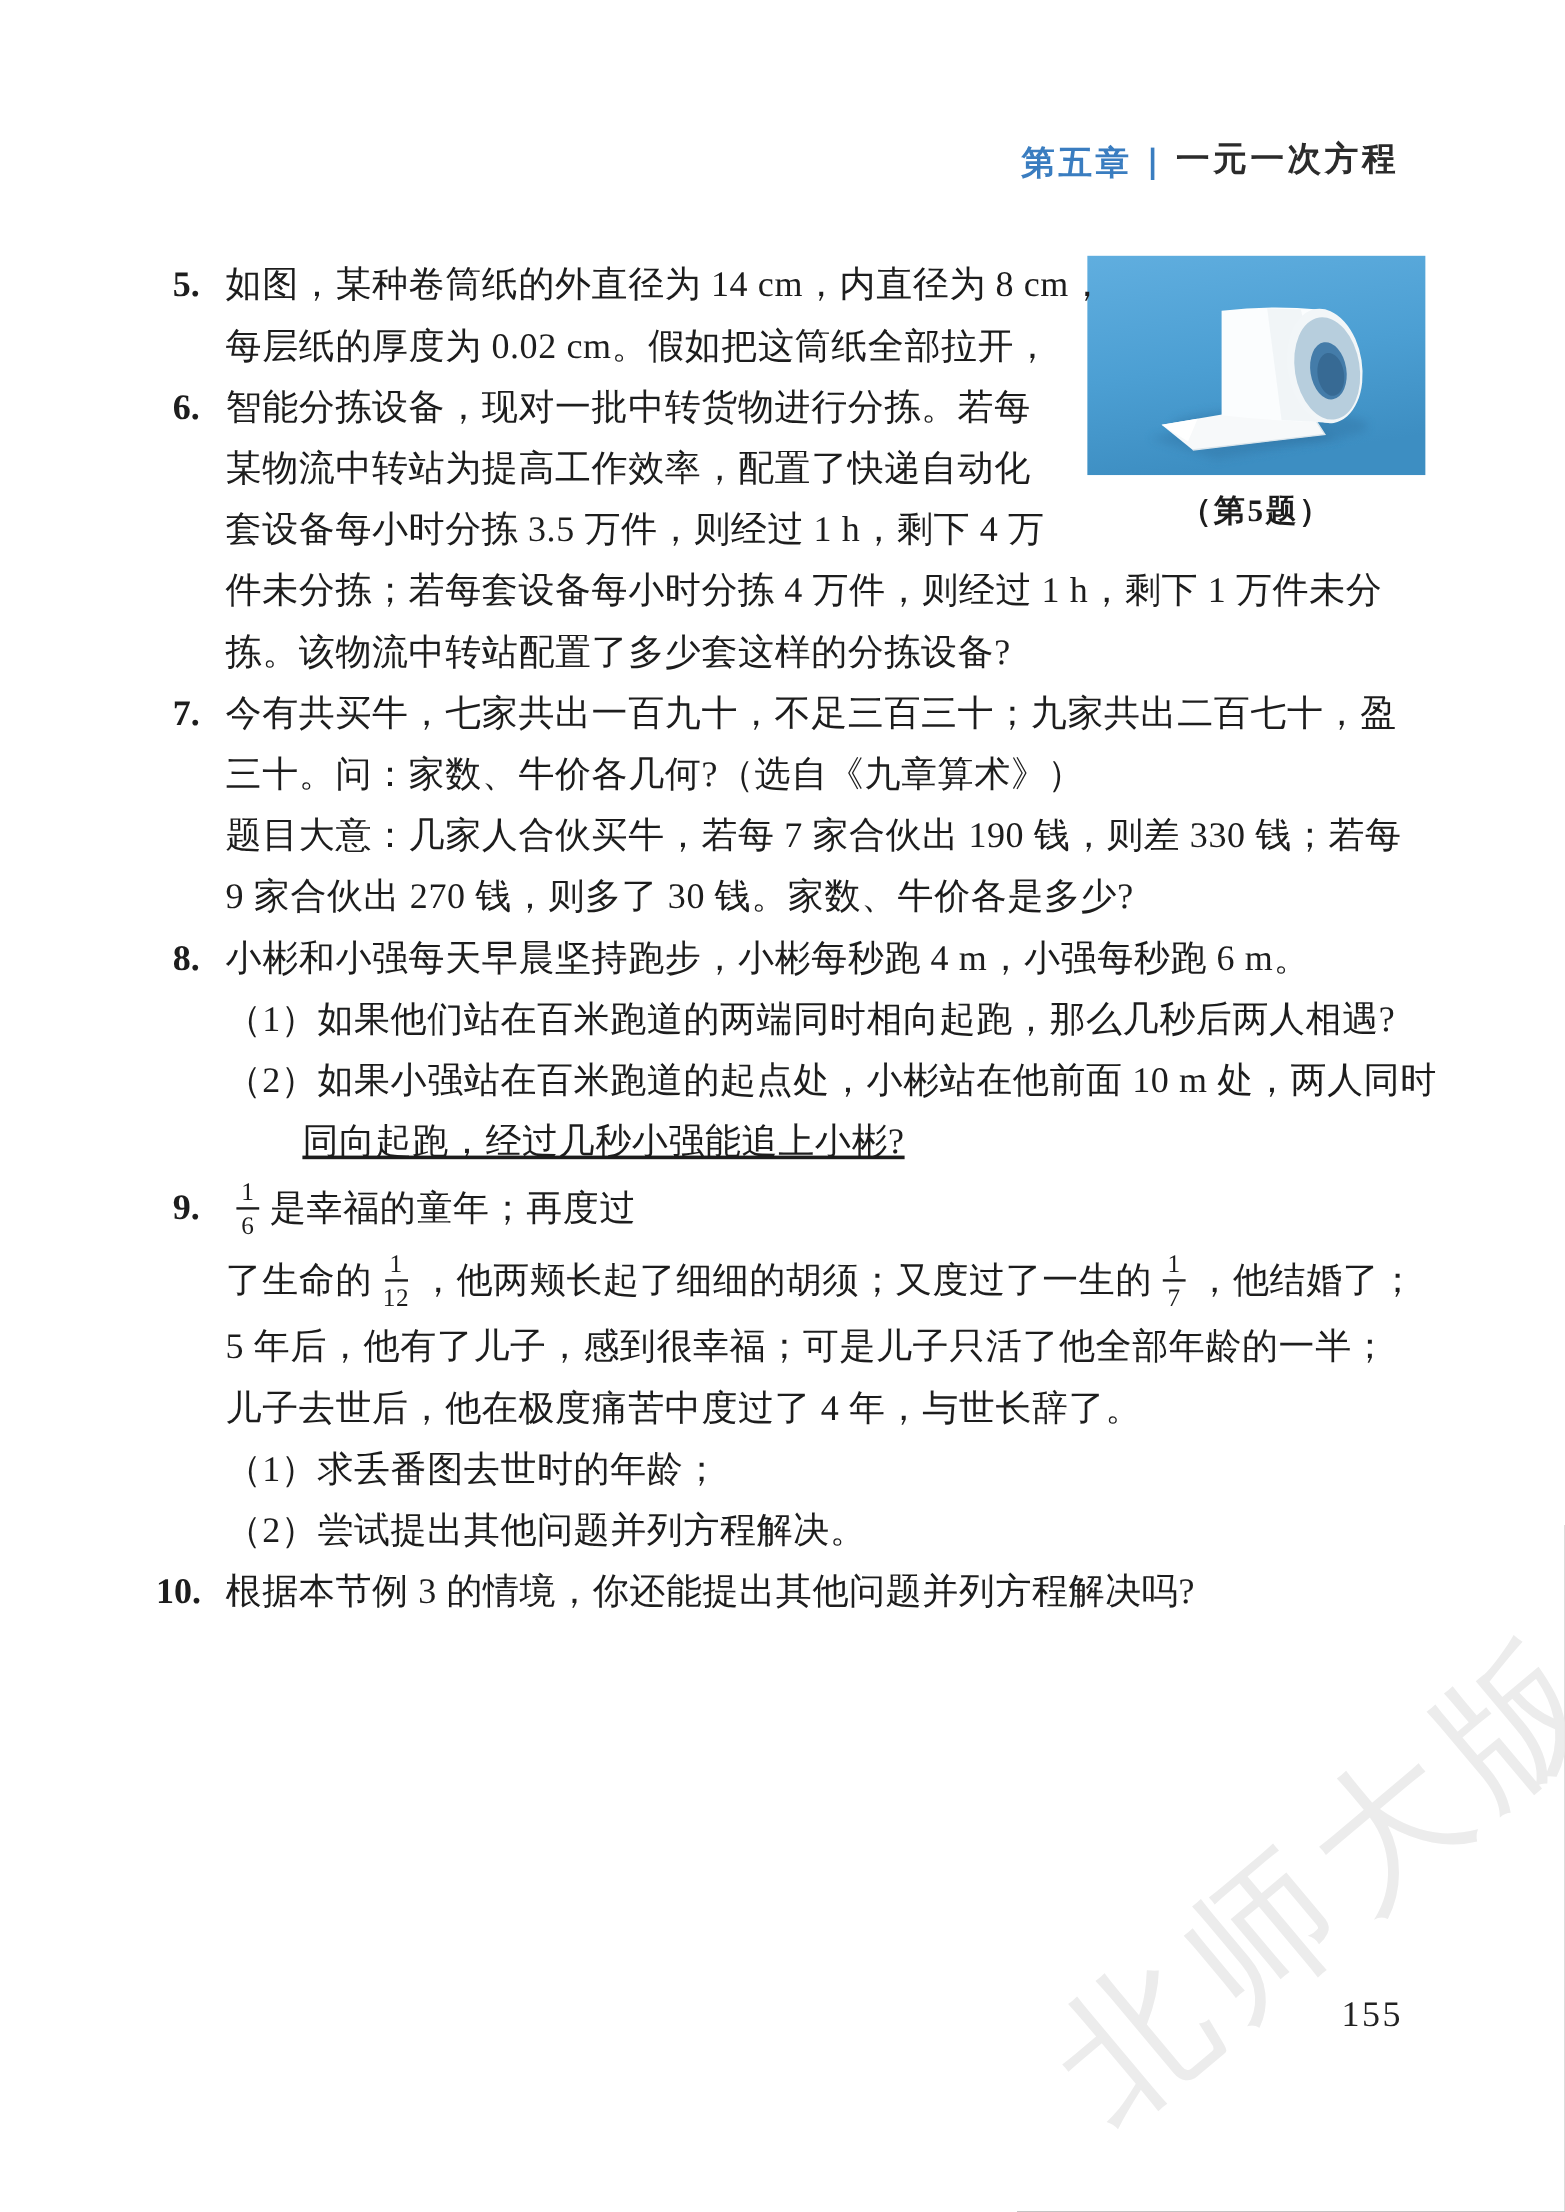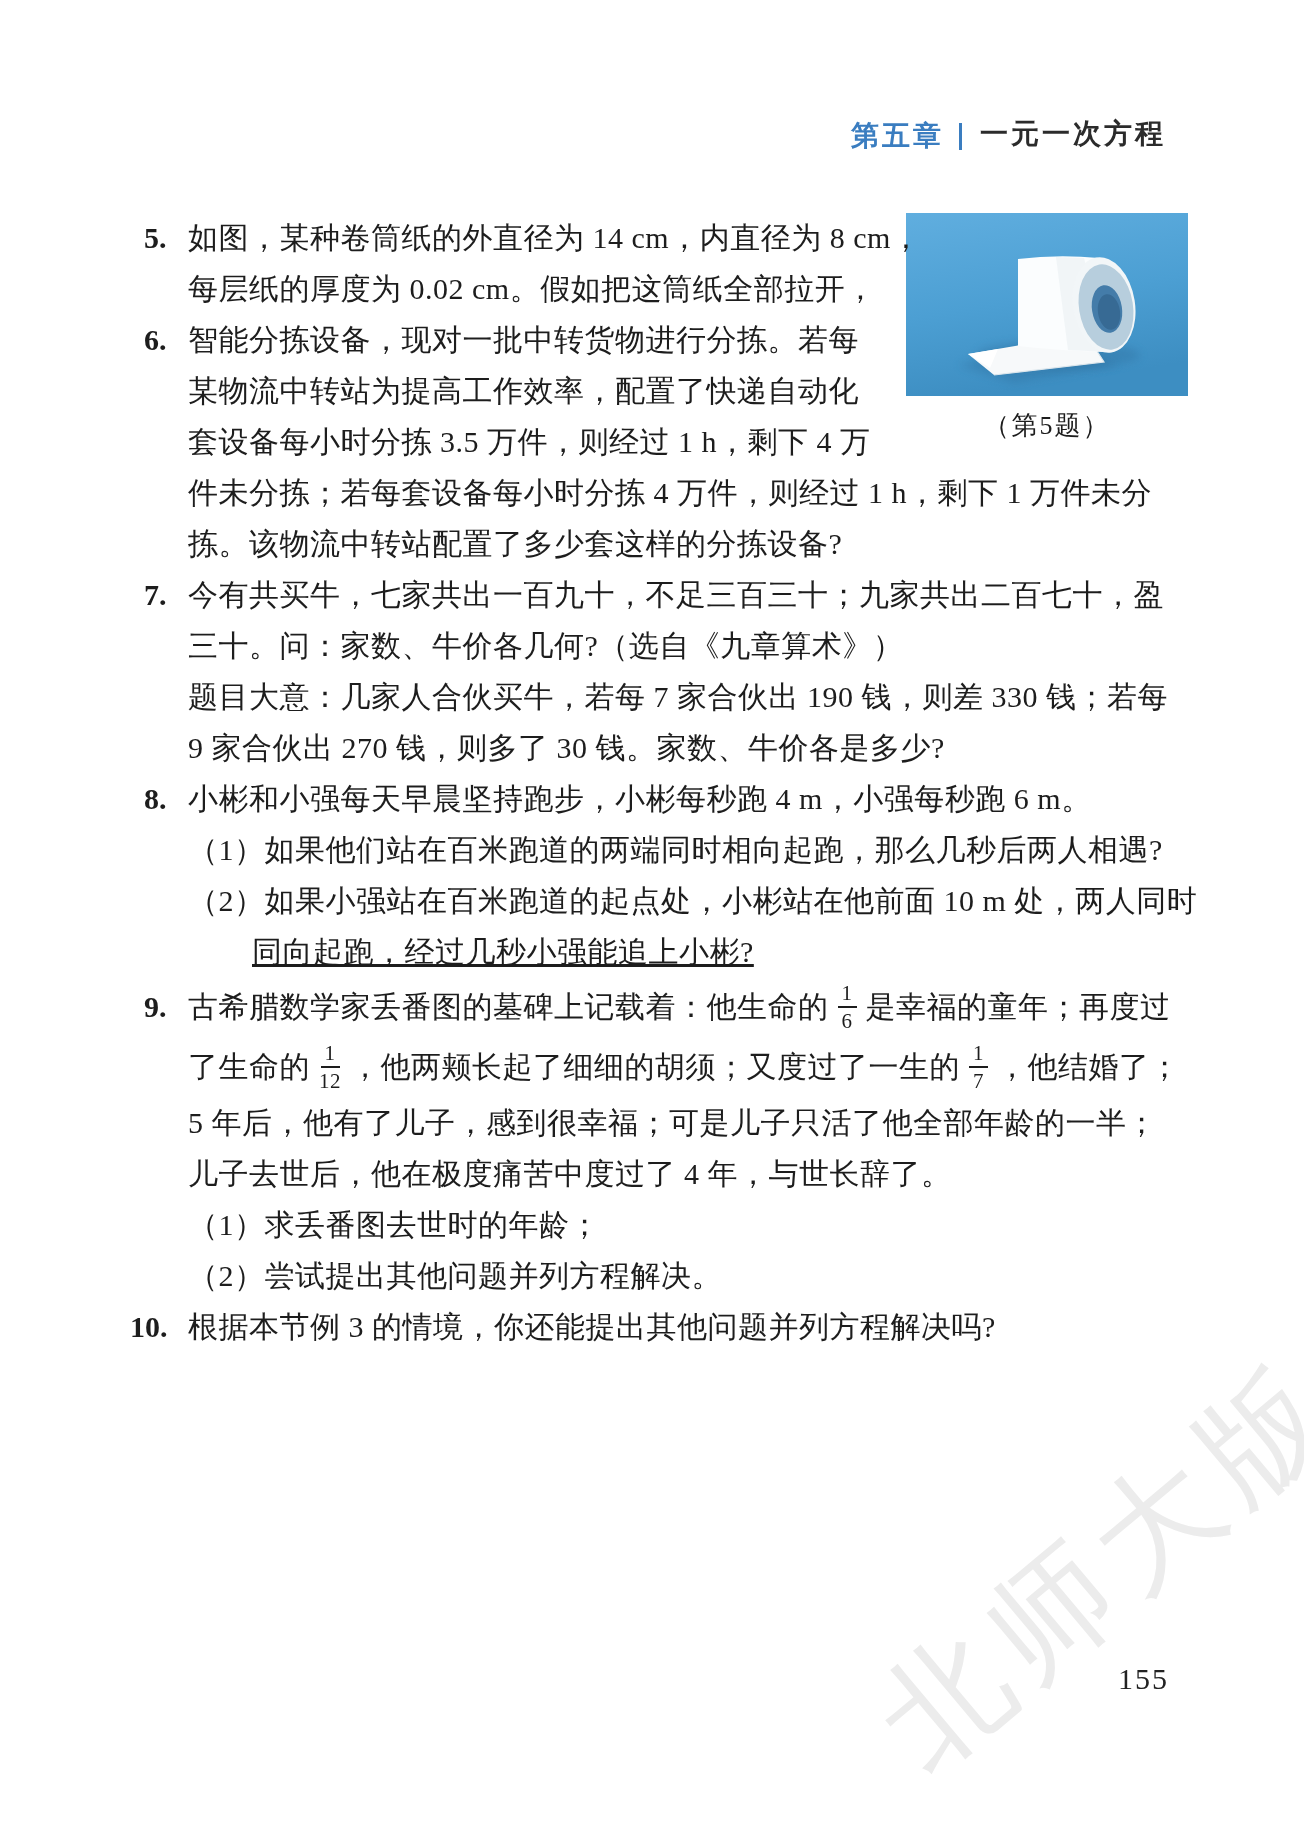--- a/index.html
+++ b/index.html
@@ -42,20 +42,21 @@
     width: 282px;
     margin: 0; padding: 0;
   }
   .roll-figure svg { display: block; width: 282px; height: 183px; }
   .figure-caption {
     margin-top: 12px;
     text-align: center;
     font-size: 26px;
     letter-spacing: 2px;
     color: #1d1d1d;
+    font-weight: bold;
   }
 
   
   .content {
     position: absolute;
     left: 0; top: 212px;
     width: 1304px;
     font-size: 30px;
   }
   .problem { position: relative; padding-left: 188px; }
@@ -188,21 +189,20 @@
       <span class="pnum">8.</span>
       <div class="pline">小彬和小强每天早晨坚持跑步，小彬每秒跑 4 m，小强每秒跑 6 m。</div>
       <div class="pline">（1）如果他们站在百米跑道的两端同时相向起跑，那么几秒后两人相遇?</div>
       <div class="pline">（2）如果小强站在百米跑道的起点处，小彬站在他前面 10 m 处，两人同时</div>
       <div class="pline indent">同向起跑，经过几秒小强能追上小彬?</div>
     </section>
 
     <section class="problem problem-9">
       <span class="pnum">9.</span>
       <div class="frac-line">
-        <span>古希腊数学家丢番图的墓碑上记载着：他生命的</span>
         <span class="frac">
           <span class="fnum">1</span>
           <span class="fden">6</span>
         </span>
         <span>是幸福的童年；再度过</span>
       </div>
       <div class="frac-line">
         <span>了生命的</span>
         <span class="frac">
           <span class="fnum">1</span>

